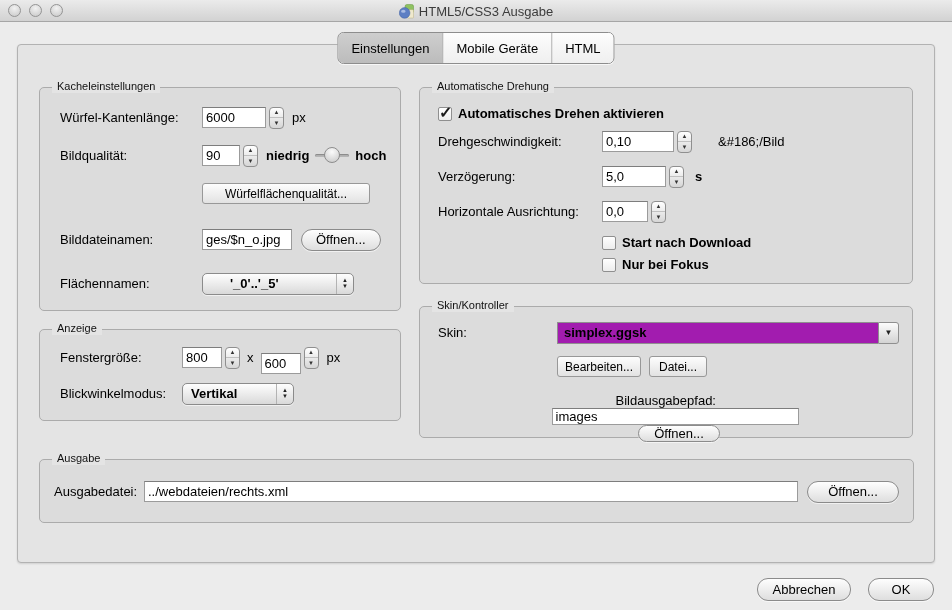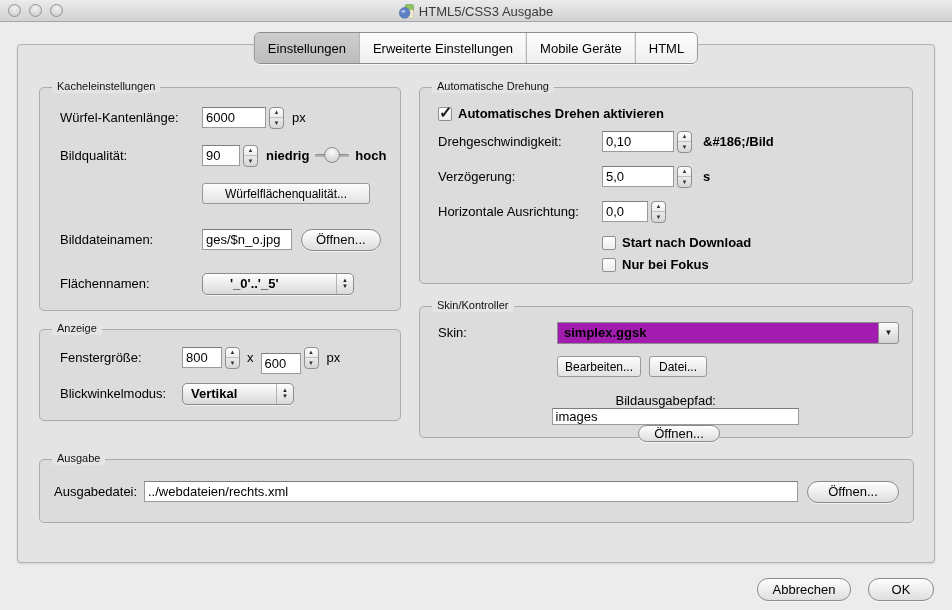--- a/index.html
+++ b/index.html
@@ -165,21 +165,20 @@
       <rect x="9" y="6" width="6.5" height="9" rx="1" fill="#efe9cd" stroke="#b9ae7f" stroke-width="0.5"></rect>
       <circle cx="6" cy="9.5" r="5.7" fill="#5d7fc4" stroke="#3d5d9e" stroke-width="0.5"></circle>
       <ellipse cx="4.6" cy="7.6" rx="2.4" ry="1.6" fill="#aabde4"></ellipse>
     </svg>
     <span>HTML5/CSS3 Ausgabe</span>
   </div>
 </div>
 
 <div class="tabs">
   <div class="tab selected">Einstellungen</div>
-  <div class="tab">Erweiterte Einstellungen</div>
   <div class="tab">Mobile Geräte</div>
   <div class="tab">HTML</div>
 </div>
 
 <div class="pane">
 
   <div class="group" style="left:21px; top:42px; width:362px; height:224px;">
     <span class="group-label">Kacheleinstellungen</span>
 
     <div class="row" style="top:18px;">
@@ -269,26 +268,26 @@
       <span>Automatisches Drehen aktivieren</span>
     </div>
 
     <div class="row" style="top:42px; padding-left:18px;">
       <span class="lbl" style="width:164px;">Drehgeschwindigkeit:</span>
       <input class="tfield" style="width: 72px;" value="0,10">
       <div class="stepper">
         <span class="st-up">▲</span>
         <span>▼</span>
       </div>
-      <span class="unit" style="margin-left:11px; font-weight:bold;">&amp;#186;/Bild</span>
+      <span class="unit" style="margin-left:26px; font-weight:normal;">&amp;#186;/Bild</span>
     </div>
 
     <div class="row" style="top:77px; padding-left:18px;">
       <span class="lbl" style="width:164px;">Verzögerung:</span>
-      <input class="tfield" style="width: 72px;" value="5,0">
+      <input class="tfield" style="width: 64px;" value="5,0">
       <div class="stepper">
         <span class="st-up">▲</span>
         <span>▼</span>
       </div>
       <span class="unit" style="margin-left:11px; font-weight:bold;">s</span>
     </div>
 
     <div class="row" style="top:112px; padding-left:18px;">
       <span class="lbl" style="width:164px;">Horizontale Ausrichtung:</span>
       <input class="tfield" style="width: 46px;" value="0,0">

